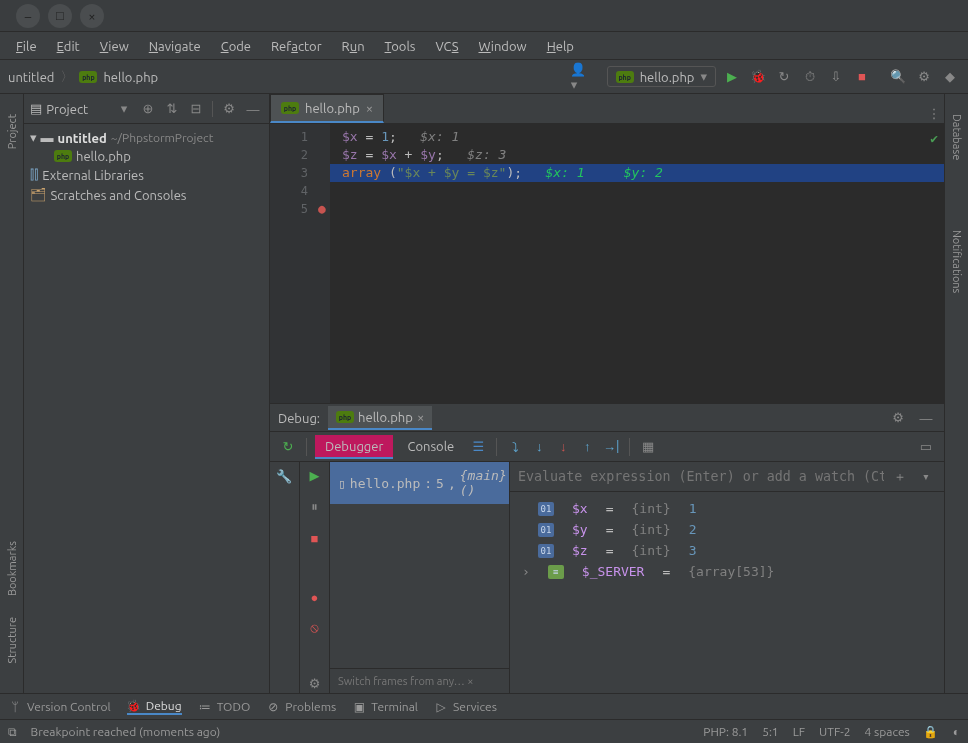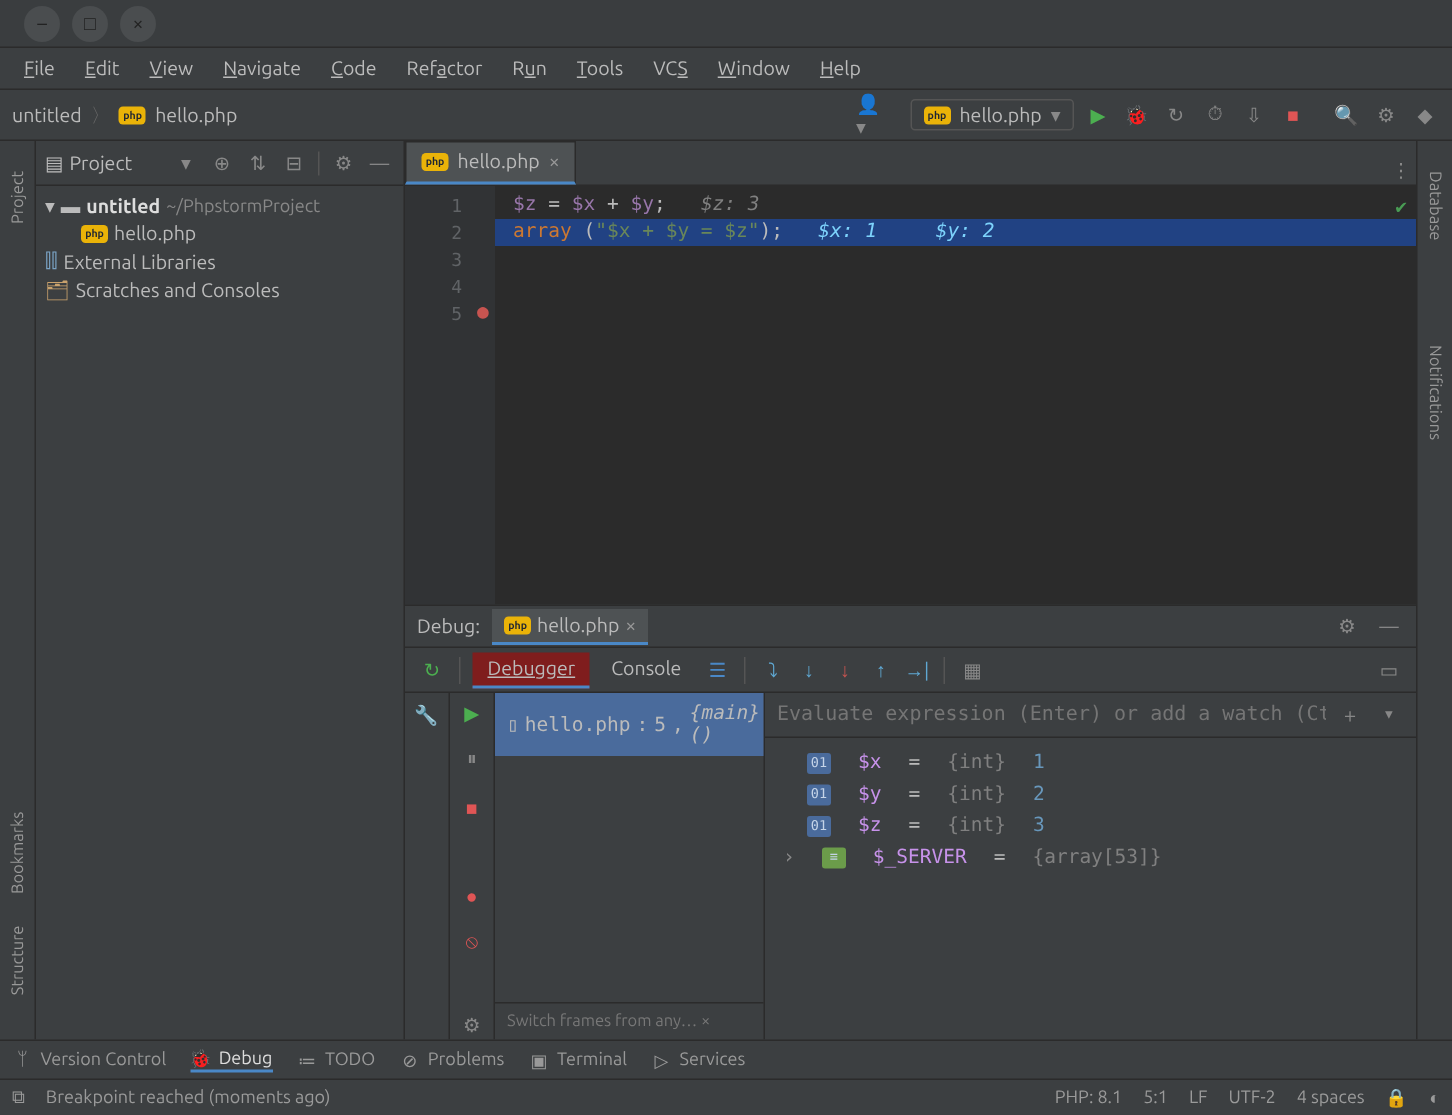--- a/index.html
+++ b/index.html
@@ -121,21 +121,21 @@
 .bp-col { width: 16px; background: #313335; padding-top: 4px; line-height: 18px; text-align: center; }
 .code-col { flex: 1; padding: 4px 0 0 12px; line-height: 18px; font-size: 13px; position: relative; }
 .code-line { height: 18px; white-space: pre; }
 .code-line.highlight { background: #214283; margin-left: -12px; padding-left: 12px; width: calc(100% + 12px); }
 
 .kw { color: #cc7832; }
 .var { color: #9876aa; }
 .num { color: #6897bb; }
 .str { color: #6a8759; }
 .comment { color: #808080; font-style: italic; }
-.hintvar { color: #7dd3fc; font-style: italic; }
+.hintvar { color: #22c55e; font-style: italic; }
 
 .checkmark { position: absolute; top: 6px; right: 6px; color: #499c54; }
 
 
 .debug-panel {
   height: 290px; border-top: 1px solid #2b2b2b; display: flex; flex-direction: column;
 }
 .debug-header {
   height: 28px; display: flex; align-items: center; padding: 0 8px; gap: 8px;
   border-bottom: 1px solid #2b2b2b;
@@ -143,21 +143,21 @@
 .debug-header .lbl { color: #bbb; }
 .debug-header .tab-sm {
   display: flex; align-items: center; gap: 4px; padding: 4px 8px; border-bottom: 2px solid #4a88c7;
   background: #4e5254;
 }
 .debug-toolbar {
   height: 30px; display: flex; align-items: center; padding: 0 8px; gap: 4px;
   border-bottom: 1px solid #2b2b2b;
 }
 .dtab { padding: 4px 10px; cursor: pointer; border-bottom: 2px solid transparent; }
-.dtab.active { border-bottom-color: #4a88c7; background: #7f1d1d; text-decoration: underline; }
+.dtab.active { border-bottom-color: #4a88c7; background: #be185d; }
 .sep-v { width: 1px; height: 18px; background: #555; margin: 0 4px; }
 
 .debug-body { flex: 1; display: flex; min-height: 0; }
 .debug-left-btns {
   width: 30px; display: flex; flex-direction: column; align-items: center; gap: 12px; padding-top: 4px;
   border-right: 1px solid #2b2b2b;
 }
 .debug-left-btns2 {
   width: 30px; display: flex; flex-direction: column; align-items: center; gap: 12px; padding-top: 4px;
   border-right: 1px solid #2b2b2b;
@@ -197,21 +197,21 @@
 
 
 .statusbar {
   height: 24px; display: flex; align-items: center; padding: 0 8px; gap: 14px;
   border-top: 1px solid #2b2b2b; font-size: 12px; color: #9a9a9a;
 }
 .statusbar .msg { flex: 1; }
 
 .icon { display: inline-flex; width: 14px; height: 14px; align-items: center; justify-content: center; }
 .php-icon {
-  width: 18px; height: 12px; background: #eab308; border-radius: 3px;
+  width: 18px; height: 12px; background: #4d7c0f; border-radius: 3px;
   display: inline-flex; align-items: center; justify-content: center;
   font-size: 7px; color: #1d2433; font-weight: bold;
 }
 </style>
 </head>
 <body>
 
 <div class="titlebar">
   <div class="wbtn">–</div>
   <div class="wbtn">□</div>
@@ -321,20 +321,21 @@
         </div>
       <div class="bp-col" id="bp-col">
           <div style="height: 18px; color: rgb(199, 84, 80);"></div>
           <div style="height: 18px; color: rgb(199, 84, 80);"></div>
           <div style="height: 18px; color: rgb(199, 84, 80);"></div>
           <div style="height: 18px; color: rgb(199, 84, 80);"></div>
           <div style="height: 18px; color: rgb(199, 84, 80);">●</div>
         </div>
       <div class="code-col" id="code-col">
         <div class="checkmark">✔</div>
+          <div class="code-line"><span class="var">$x</span><span class=""> = </span><span class="num">1</span><span class="">;   </span><span class="comment">$x: 1</span></div>
           <div class="code-line"><span class="var">$z</span><span class=""> = </span><span class="var">$x</span><span class=""> + </span><span class="var">$y</span><span class="">;   </span><span class="comment">$z: 3</span></div>
           <div class="code-line highlight"><span class="kw">array</span><span class=""> (</span><span class="str">"$x + $y = $z"</span><span class="">);   </span><span class="hintvar">$x: 1     $y: 2</span></div>
         </div>
     </div>
 
     <div class="debug-panel">
       <div class="debug-header">
         <span class="lbl">Debug:</span>
         <div class="tab-sm">
           <span class="php-icon">php</span>

